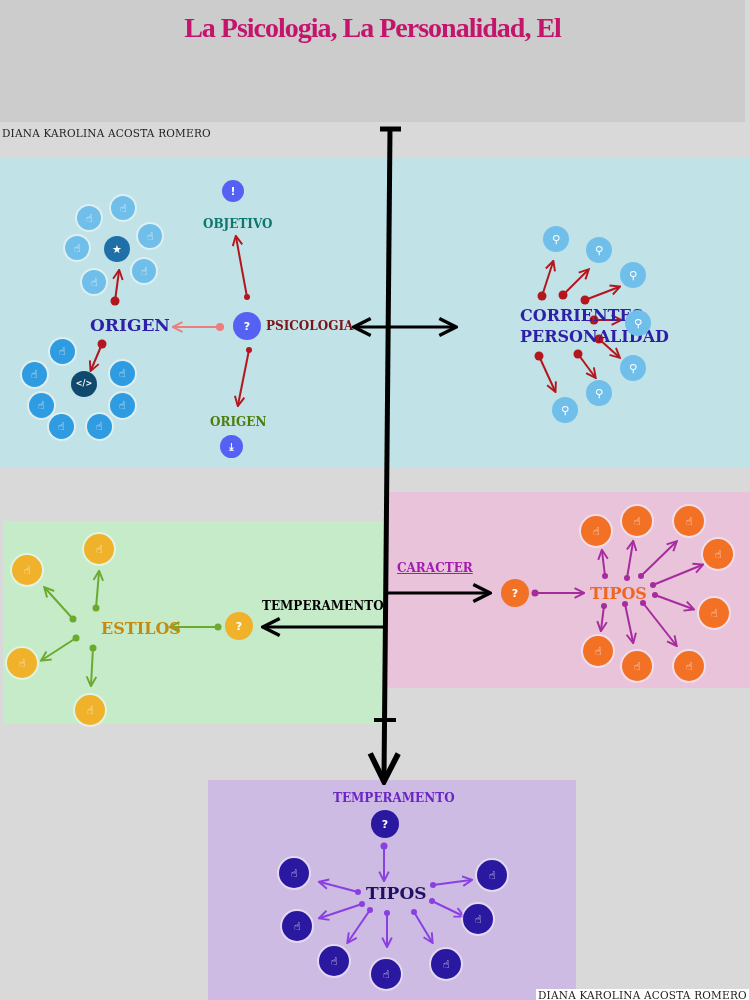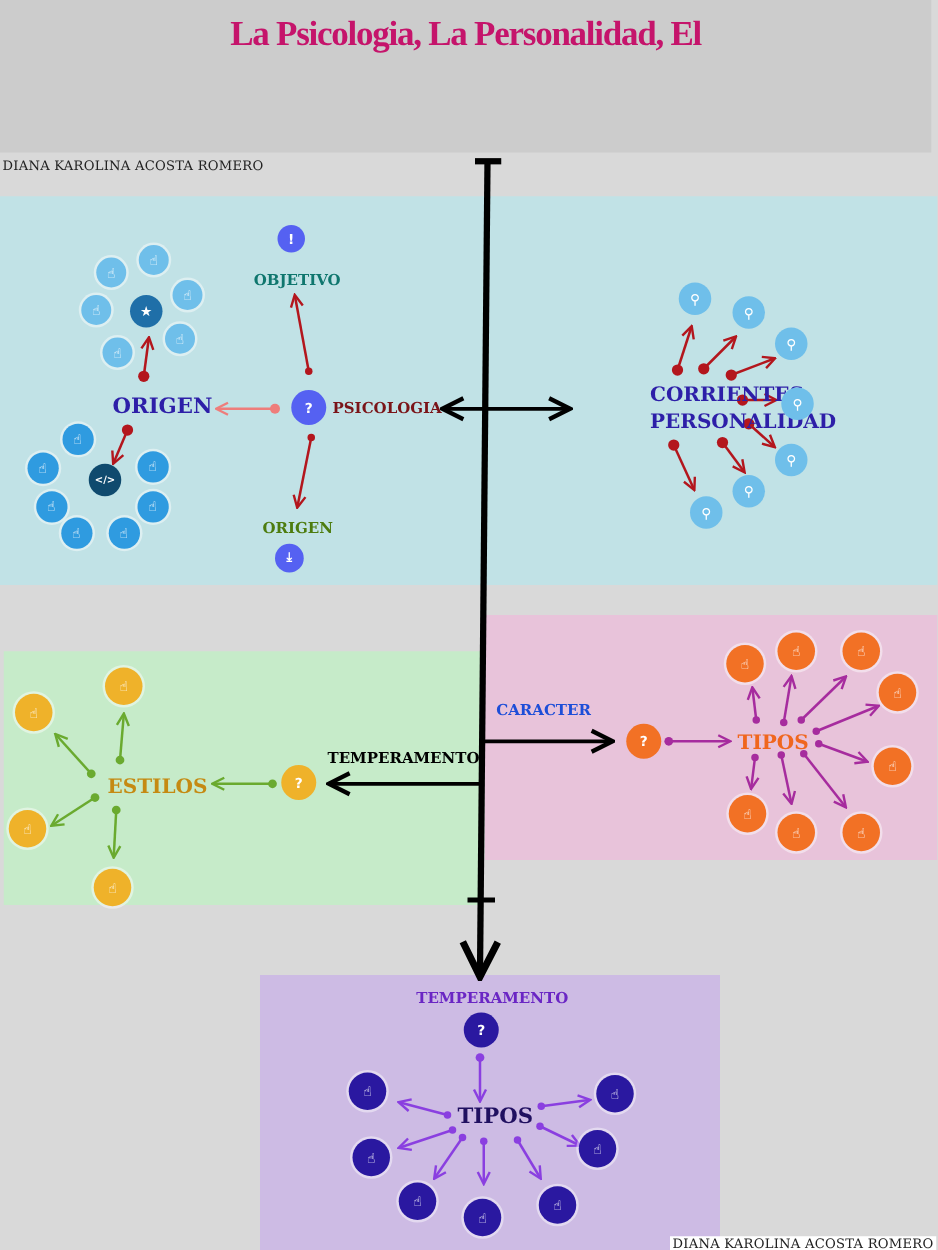--- a/index.html
+++ b/index.html
@@ -236,21 +236,21 @@
       <span class="glyph">⚲</span>
     </div>
     <div class="node" style="left: 586px; top: 380px; width: 26px; height: 26px; background: rgb(111, 191, 234);">
       <span class="glyph">⚲</span>
     </div>
     <div class="node" style="left: 552px; top: 397px; width: 26px; height: 26px; background: rgb(111, 191, 234);">
       <span class="glyph">⚲</span>
     </div>
   </div>
 
-<div class="lbl" style="left:397px;top:561px;font-size:12px;color:#1d4ed8;">CARACTER</div>
+<div class="lbl" style="left:397px;top:561px;font-size:12px;color:#a21caf;text-decoration:underline;">CARACTER</div>
 <div class="node" style="left:501px;top:579px;width:28px;height:28px;background:#f27125;">
     <span class="glyph">?</span>
   </div>
 <div class="lbl" style="left:590px;top:584px;font-size:16px;color:#f0661e;">TIPOS</div>
 <div id="car-items">
     <div class="node bordered" style="left: 581px; top: 516px; width: 30px; height: 30px; background: rgb(242, 113, 37);">
       <span class="glyph">☝</span>
     </div>
     <div class="node bordered" style="left: 622px; top: 506px; width: 30px; height: 30px; background: rgb(242, 113, 37);">
       <span class="glyph">☝</span>
@@ -272,21 +272,21 @@
     </div>
     <div class="node bordered" style="left: 583px; top: 636px; width: 30px; height: 30px; background: rgb(242, 113, 37);">
       <span class="glyph">☝</span>
     </div>
   </div>
 
 <div class="lbl" style="left:262px;top:599px;font-size:12px;color:#000000;">TEMPERAMENTO</div>
 <div class="node" style="left:225px;top:612px;width:28px;height:28px;background:#efb22a;">
     <span class="glyph">?</span>
   </div>
-<div class="lbl" style="left:86px;top:619px;font-size:16px;color:#c58a12;">ESTILOS</div>
+<div class="lbl" style="left:101px;top:619px;font-size:16px;color:#c58a12;">ESTILOS</div>
 <div id="tem-items">
     <div class="node bordered" style="left: 84px; top: 534px; width: 30px; height: 30px; background: rgb(239, 178, 42);">
       <span class="glyph">☝</span>
     </div>
     <div class="node bordered" style="left: 12px; top: 555px; width: 30px; height: 30px; background: rgb(239, 178, 42);">
       <span class="glyph">☝</span>
     </div>
     <div class="node bordered" style="left: 7px; top: 648px; width: 30px; height: 30px; background: rgb(239, 178, 42);">
       <span class="glyph">☝</span>
     </div>

